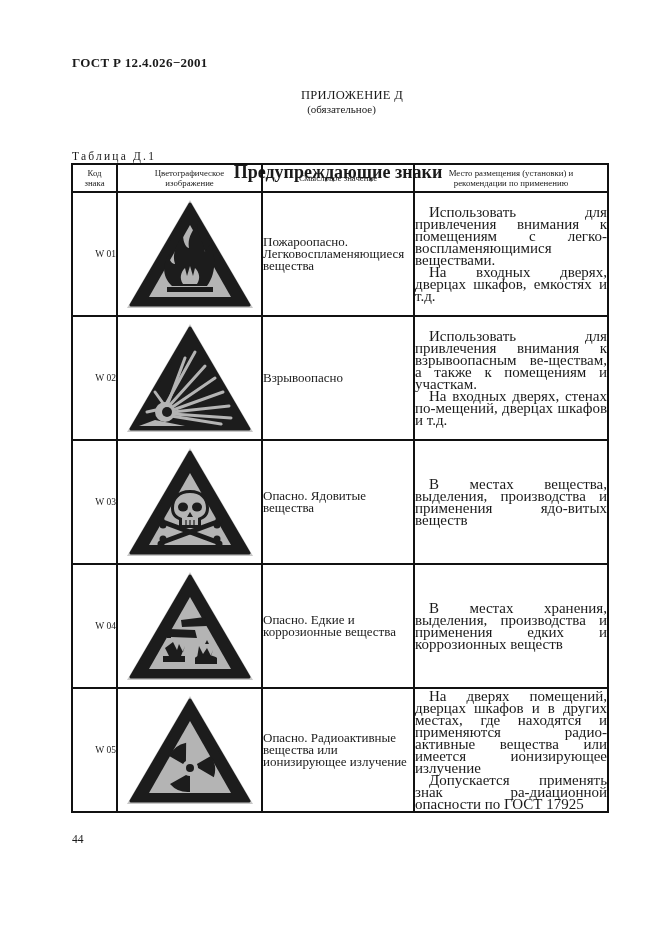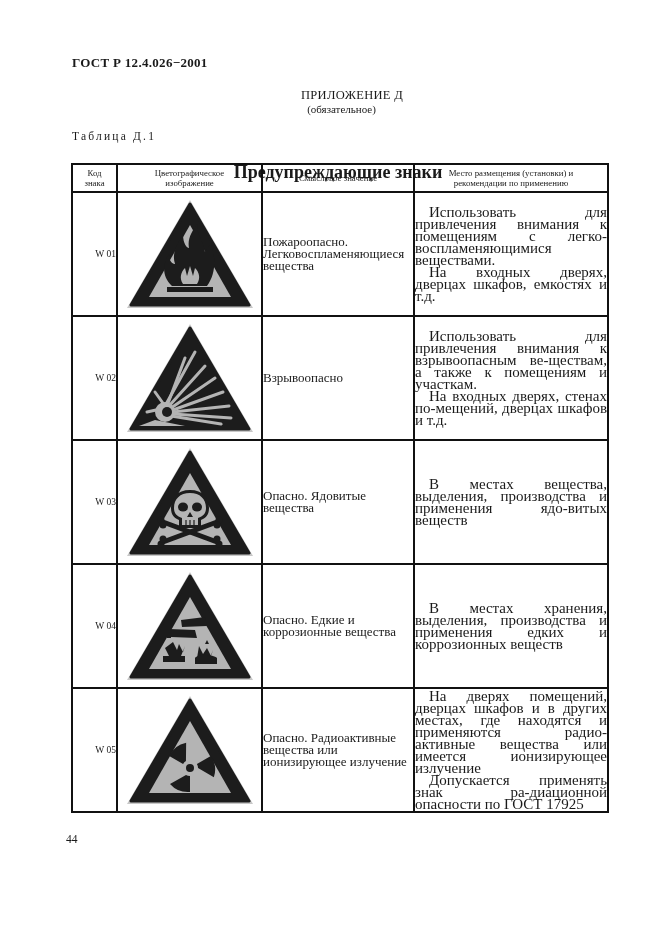--- a/index.html
+++ b/index.html
@@ -2,32 +2,32 @@
 <html><head>
 <meta charset="utf-8">
 <style>
   html, body { margin: 0; padding: 0; background: #ffffff; }
   body { width: 661px; height: 936px; position: relative; overflow: hidden;
          font-family: "Liberation Serif", "DejaVu Serif", serif; color: #1a1a1a; }
   .doc-header { position: absolute; left: 72px; top: 55px; font-size: 13px; font-weight: bold; letter-spacing: 0.3px; }
   .appendix-title { position: absolute; left: 352px; top: 88px; transform: translateX(-50%); font-size: 12.5px; letter-spacing: 0.3px; white-space: nowrap; }
   .appendix-sub { position: absolute; left: 338px; top: 103px; transform: translateX(-50%); font-size: 11px; white-space: nowrap; padding-left: 7px; }
   .section-title { position: absolute; left: 338px; top: 138px; transform: translateX(-50%); font-size: 18px; font-weight: bold; white-space: nowrap; margin-top: 24px; }
-  .table-label { position: absolute; left: 72px; top: 130px; font-size: 11.5px; letter-spacing: 2.2px; }
+  .table-label { position: absolute; left: 72px; top: 150px; font-size: 11.5px; letter-spacing: 2.2px; }
   table.signs { position: absolute; left: 71px; top: 163px; width: 536px; border-collapse: collapse; table-layout: fixed; }
   table.signs td, table.signs th { border: 2px solid #111; padding: 0; vertical-align: middle; }
   table.signs th { font-weight: normal; font-size: 8.8px; line-height: 10.5px; height: 26px; text-align: center; }
   col.c1 { width: 45px; } col.c2 { width: 145px; } col.c3 { width: 152px; } col.c4 { width: 194px; }
   td.code { text-align: right; font-size: 9.5px; }
   td.img { text-align: center; }
   td.meaning { text-align: left; font-size: 13px; line-height: 12px; padding: 0 4px; }
   td.place { font-size: 15px; line-height: 12px; padding: 0 6px 0 6px; text-align: justify; }
   td.place p { margin: 0; text-indent: 14px; text-align: justify; }
   tr.row td { height: 122px; }
-  .page-num { position: absolute; left: 66px; top: 833px; font-size: 11.5px; text-align: right; }
+  .page-num { position: absolute; left: 72px; top: 833px; font-size: 11.5px; text-align: right; }
   svg.sign { display: block; margin: 0 auto; }
 </style>
 </head>
 <body>
 
 <div class="doc-header">ГОСТ Р 12.4.026−2001</div>
 <div class="appendix-title">ПРИЛОЖЕНИЕ Д</div>
 <div class="appendix-sub">(обязательное)</div>
 <div class="section-title">Предупреждающие знаки</div>
 <div class="table-label">Таблица Д.1</div>

